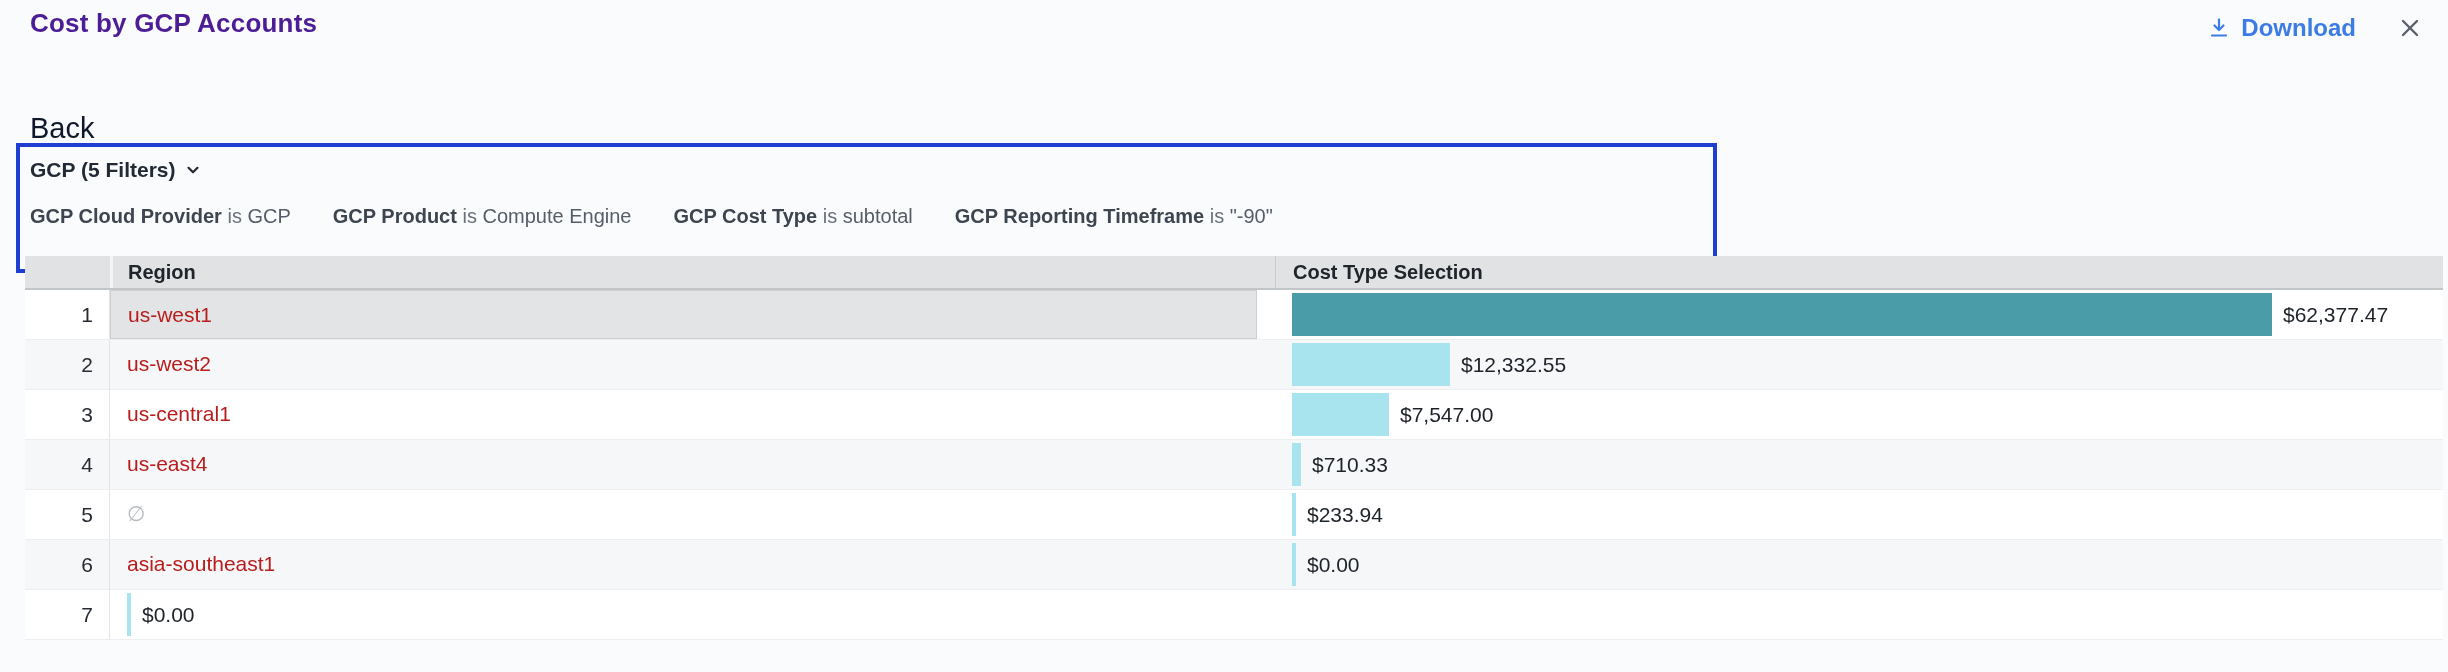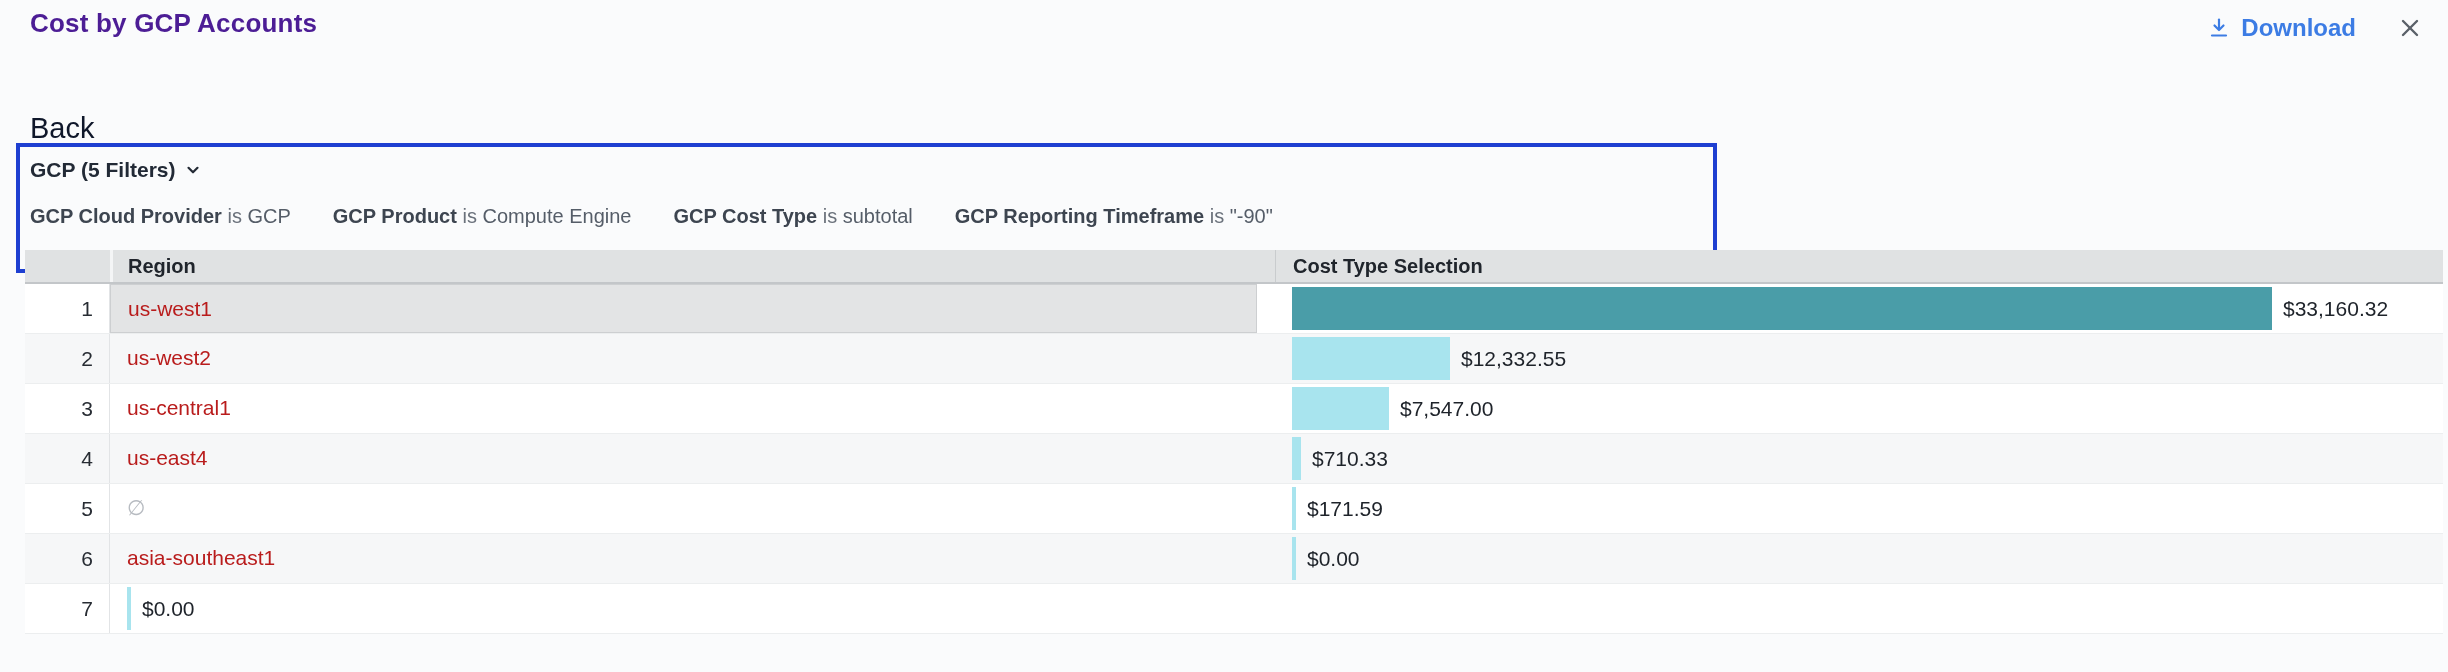--- a/index.html
+++ b/index.html
@@ -51,21 +51,21 @@
     margin-top:23px;
     display:flex; gap:42px; white-space:nowrap;
     font-size:20px;
   }
   .filter-item { cursor:default; }
   .filter-field { font-weight:700; color:#3d4550; }
   .filter-op    { font-weight:400; color:#6a717b; }
   .filter-value { font-weight:400; color:#555d68; }
 
   
-  .cost-table { position:absolute; left:25px; top:250px; width:2418px; }
+  .cost-table { position:absolute; left:25px; top:256px; width:2418px; }
   .thead {
     display:grid; grid-template-columns:85px 1165px 1168px;
     height:34px; background:#e0e2e3;
     border-bottom:2px solid #c3c6c9;
   }
   .th { font-size:20px; font-weight:700; color:#20252c; line-height:32px; }
   .th-region { border-left:3px solid #f4f5f6; padding-left:15px; }
   .th-cost   { border-left:1px solid #c9ccce; padding-left:17px; }
 
   .trow {
@@ -163,21 +163,21 @@
     <div class="th th-num"></div>
     <div class="th th-region">Region</div>
     <div class="th th-cost">Cost Type Selection</div>
   </div>
   <div id="tbody">
   <div class="trow selected">
     <div class="cell-num">1</div>
     <div class="cell-region">us-west1</div>
     <div class="cell-cost">
       <div class="bar" style="width: 980px;"></div>
-      <div class="bar-value">$33,160.32</div>
+      <div class="bar-value">$62,377.47</div>
     </div>
   </div>
 
   <div class="trow stripe">
     <div class="cell-num">2</div>
     <div class="cell-region">us-west2</div>
     <div class="cell-cost">
       <div class="bar" style="width: 158px;"></div>
       <div class="bar-value">$12,332.55</div>
     </div>
@@ -199,21 +199,21 @@
       <div class="bar" style="width: 9px;"></div>
       <div class="bar-value">$710.33</div>
     </div>
   </div>
 
   <div class="trow">
     <div class="cell-num">5</div>
     <div class="cell-region empty">∅</div>
     <div class="cell-cost">
       <div class="bar" style="width: 4px;"></div>
-      <div class="bar-value">$171.59</div>
+      <div class="bar-value">$233.94</div>
     </div>
   </div>
 
   <div class="trow stripe">
     <div class="cell-num">6</div>
     <div class="cell-region">asia-southeast1</div>
     <div class="cell-cost">
       <div class="bar" style="width: 4px;"></div>
       <div class="bar-value">$0.00</div>
     </div>

